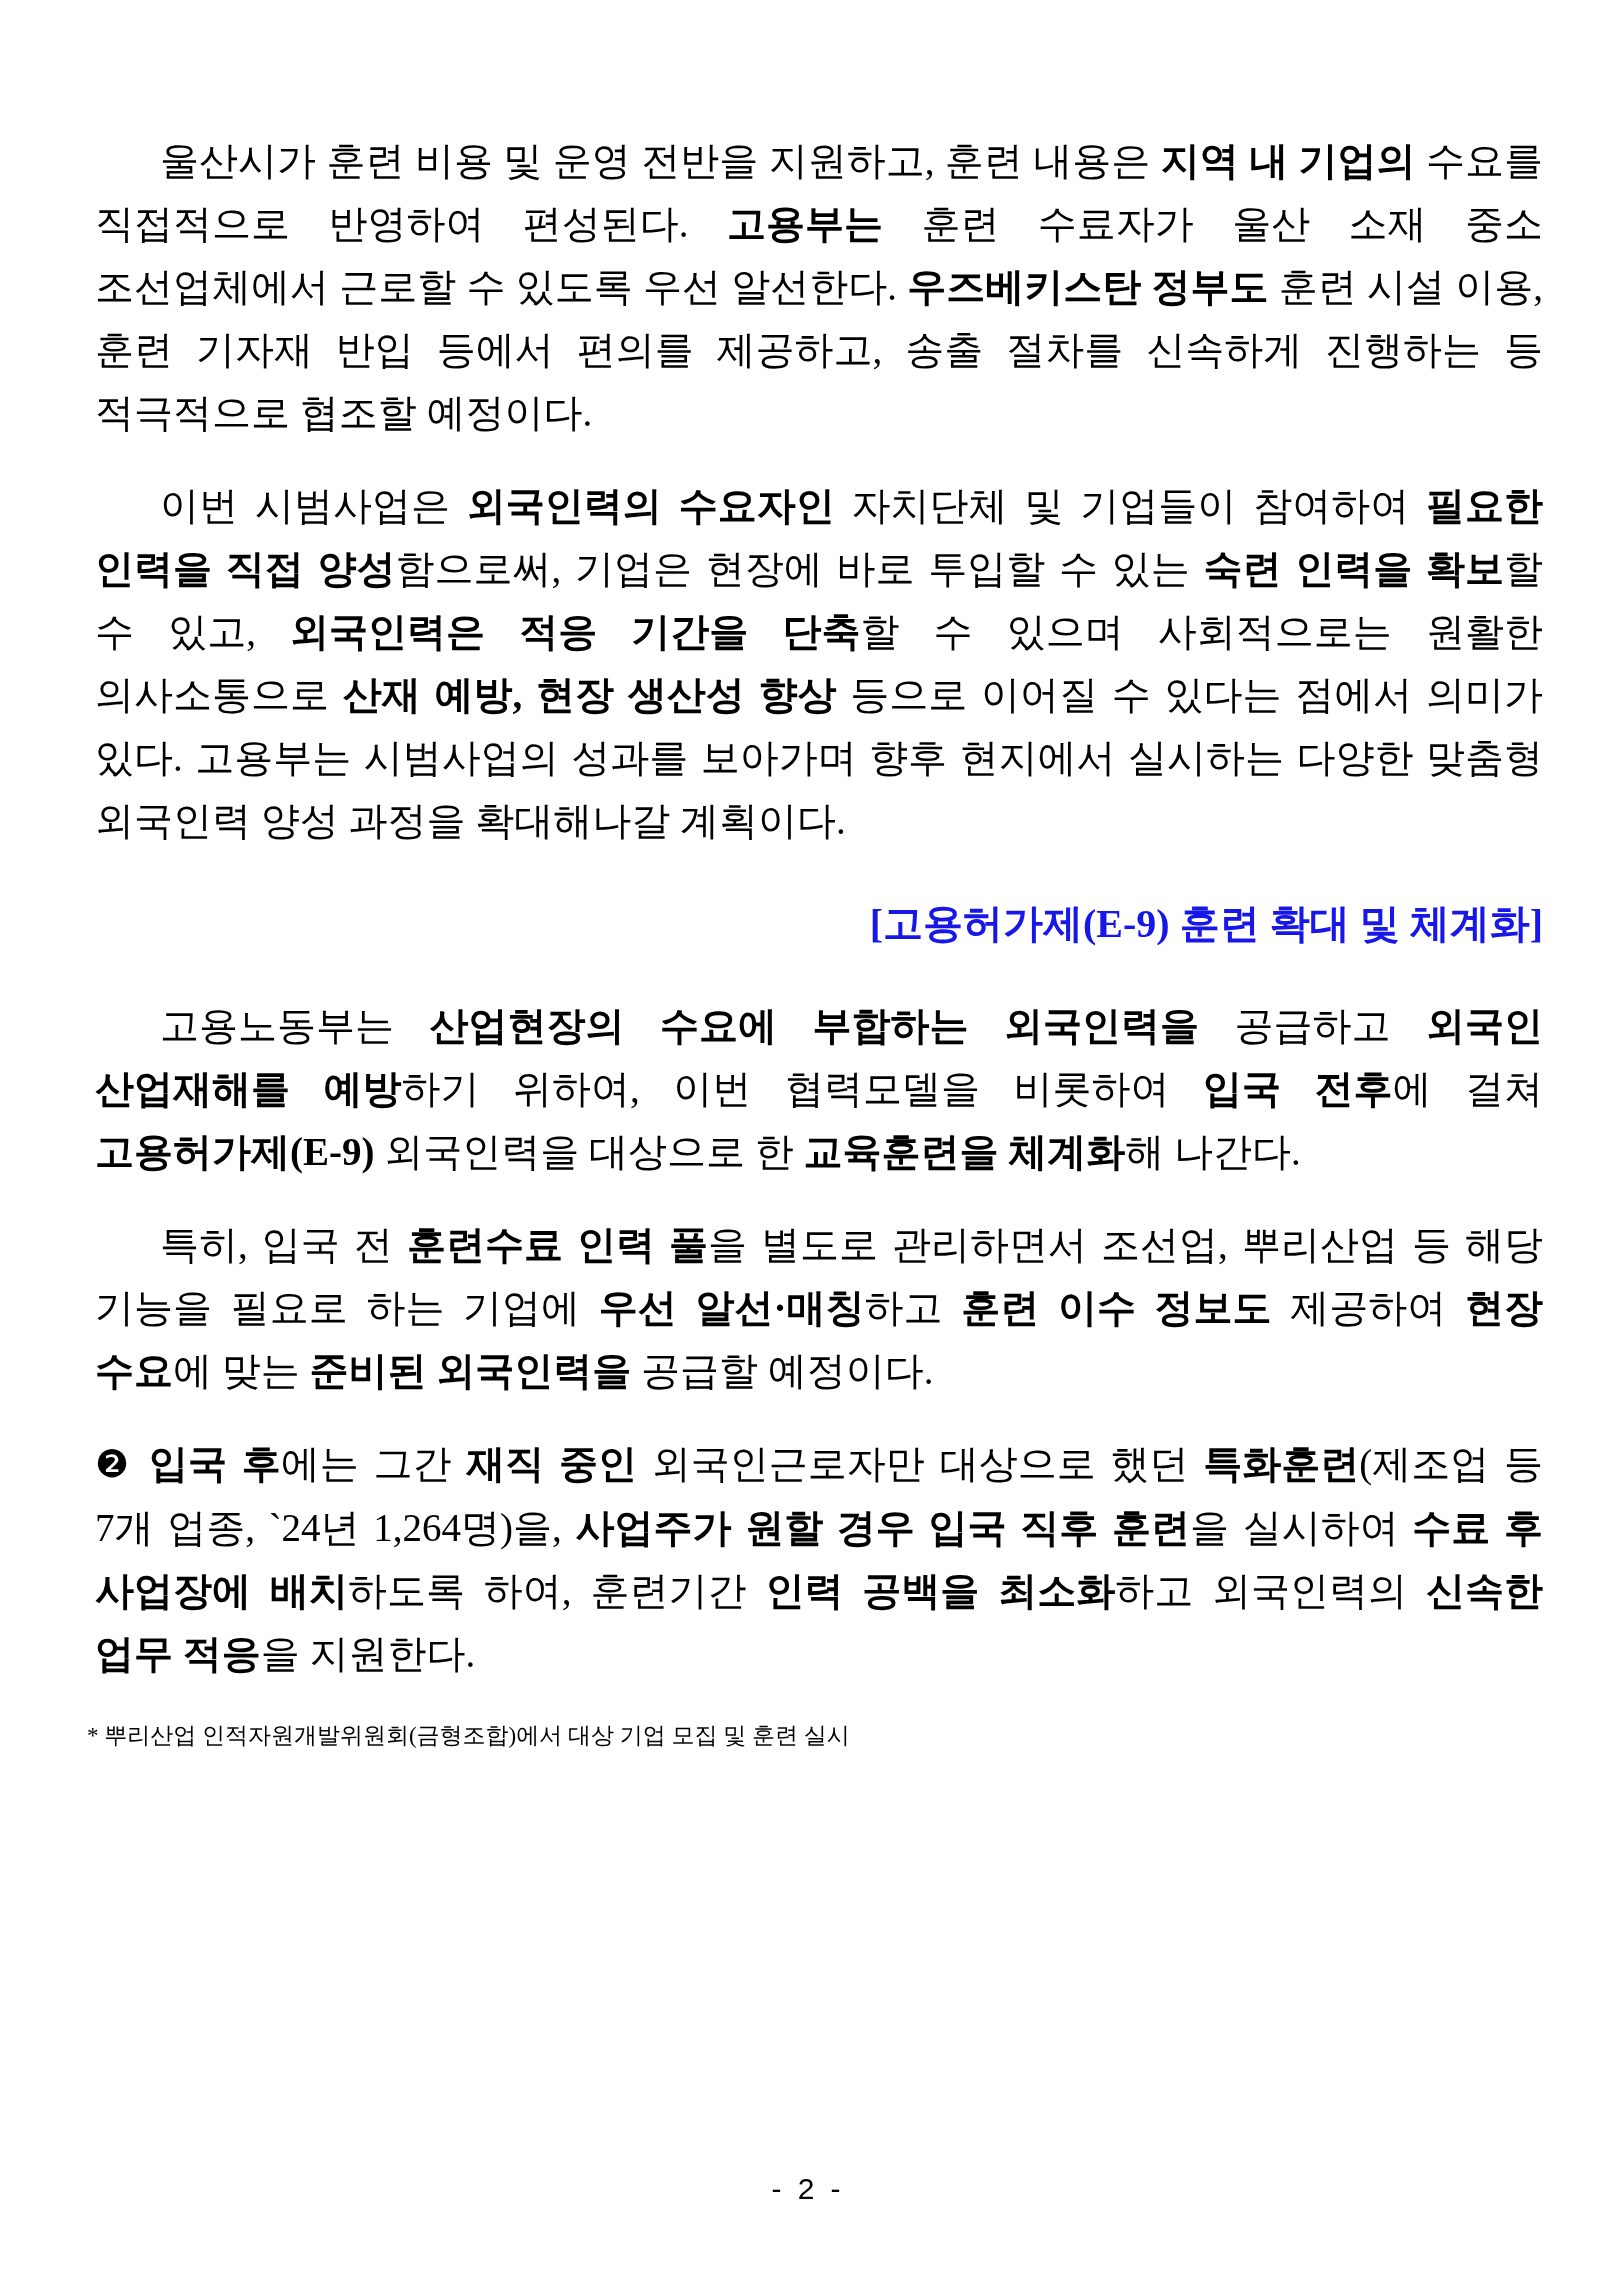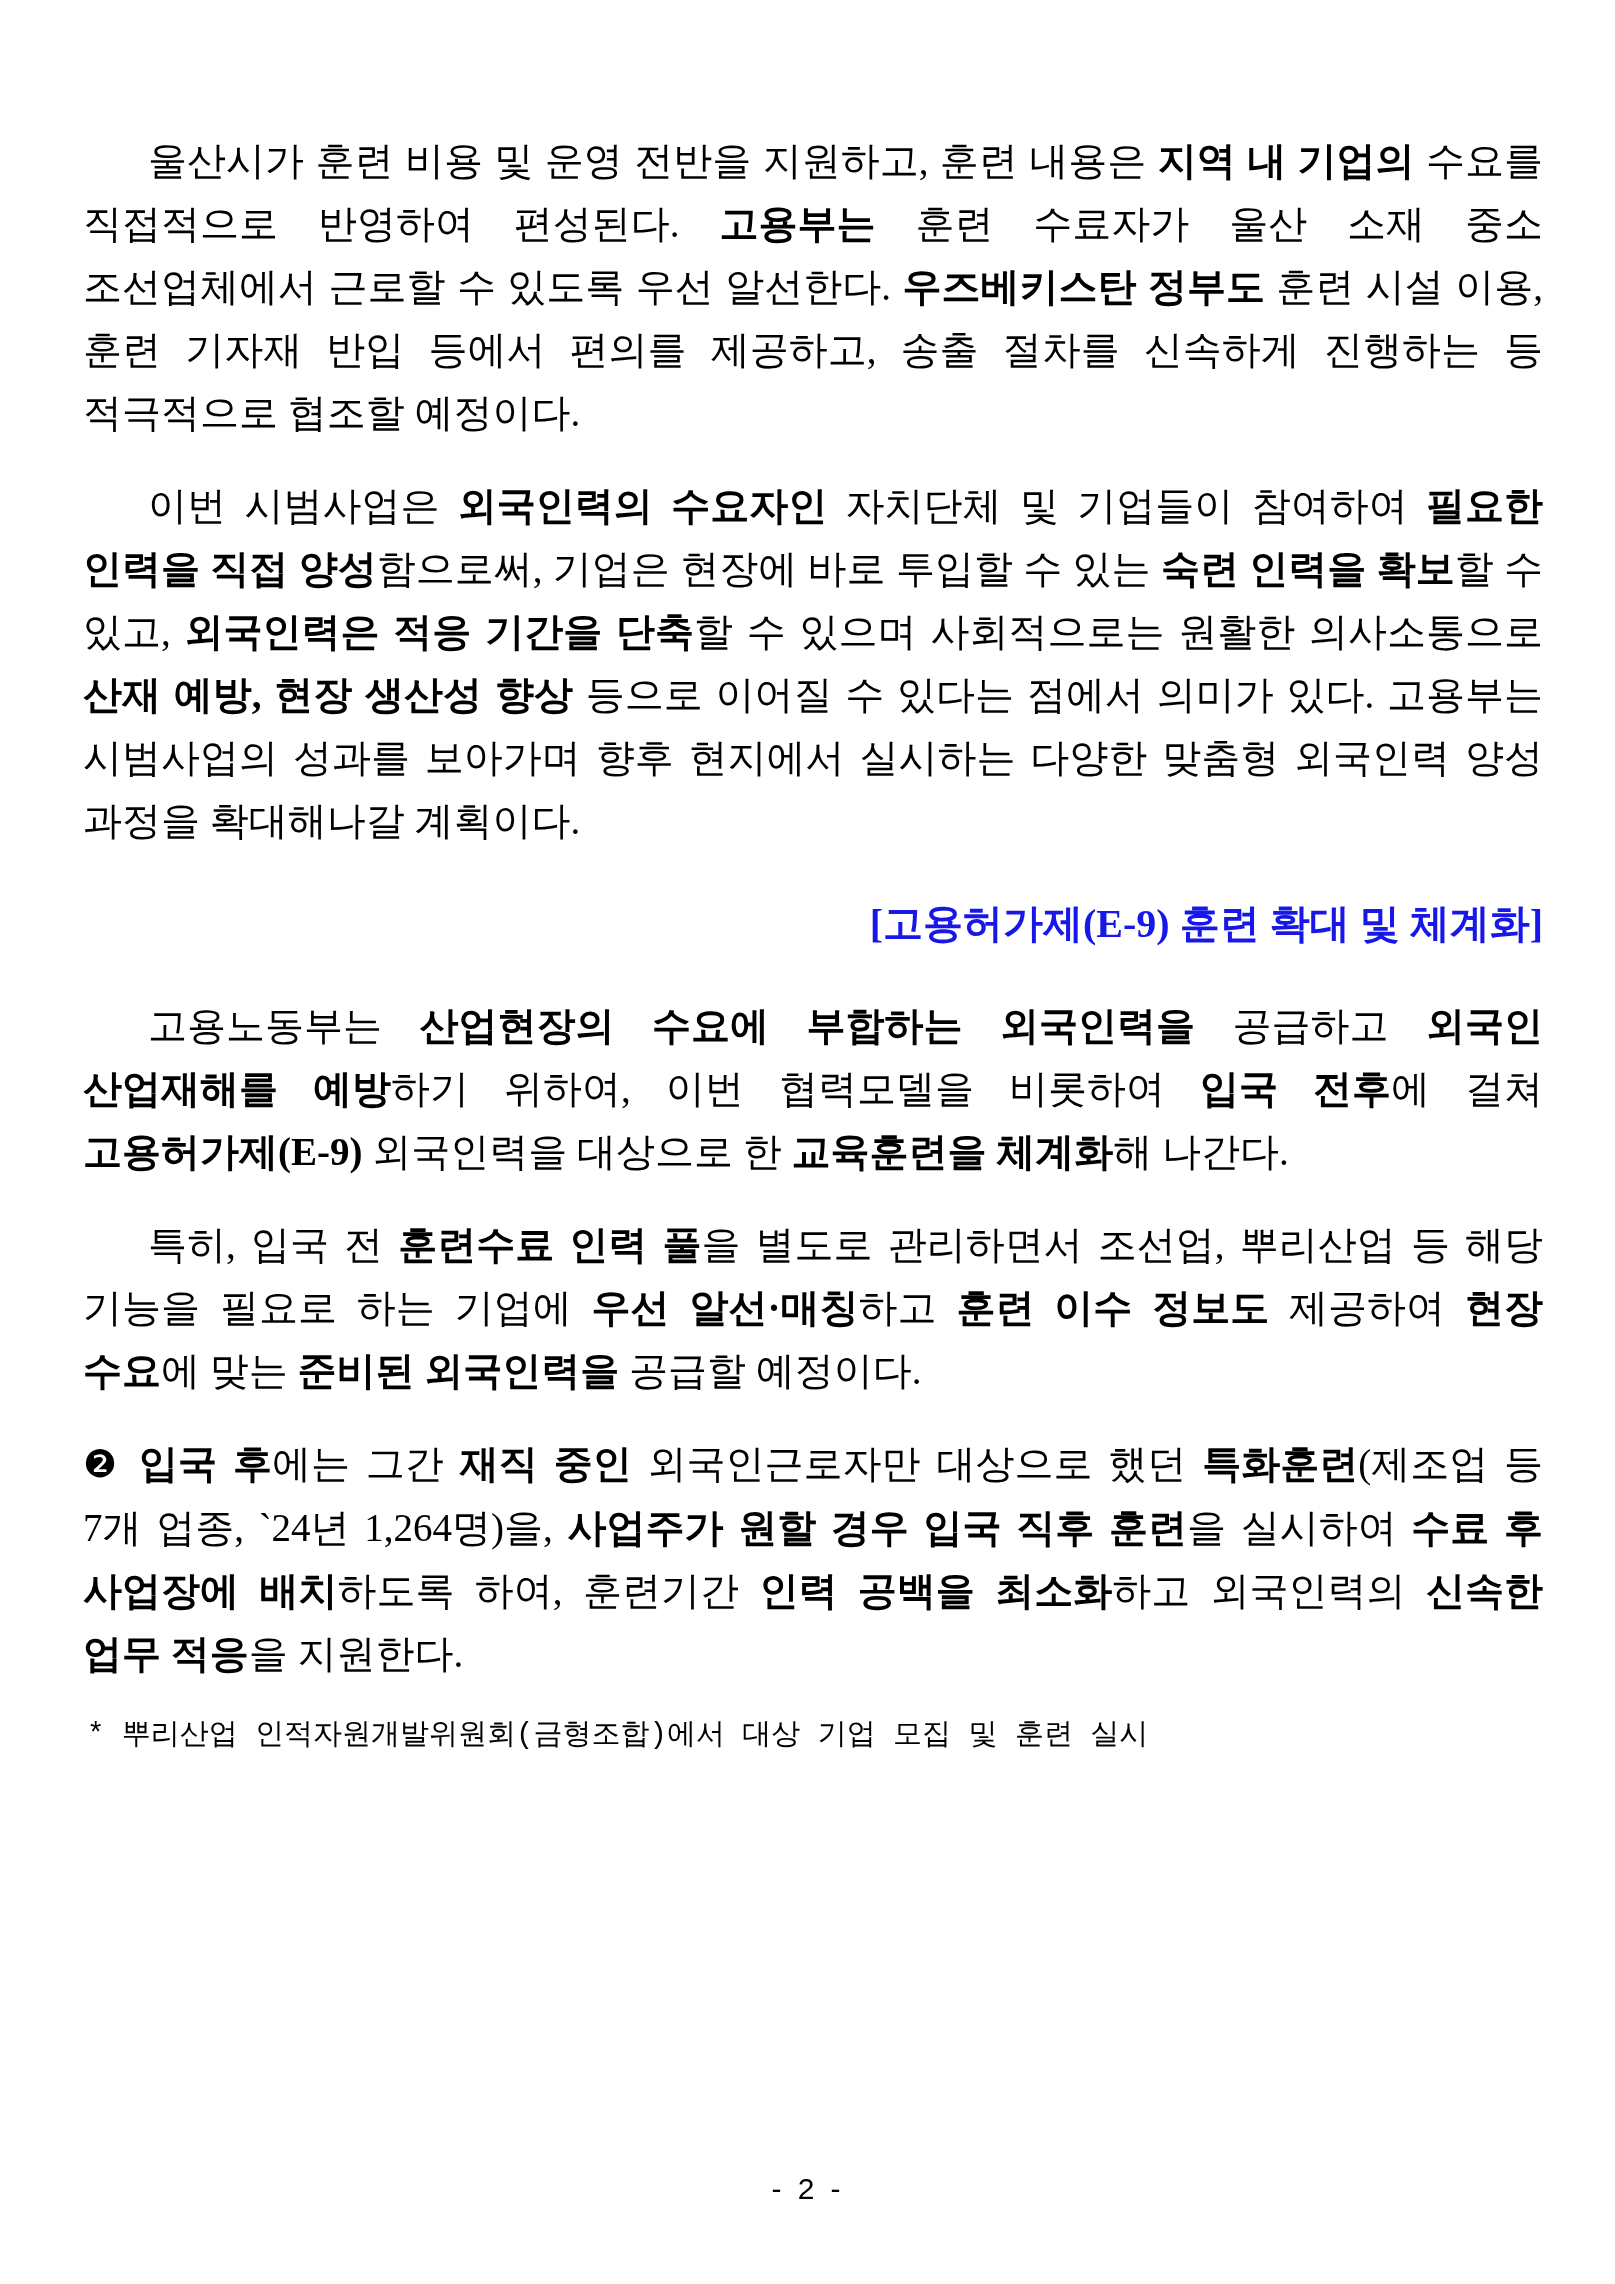--- a/index.html
+++ b/index.html
@@ -11,21 +11,21 @@
     font-family: "Liberation Serif", "DejaVu Serif", serif;
     position: relative;
     overflow: hidden;
   }
   .content {
     padding: 129px 73px 0 83px;
   }
   p.body-p {
     font-size: 39px;
     line-height: 63px;
-    margin: 0 0 30px 0;
+    margin: 0 0 30px 12px;
     text-align: justify;
     text-align-last: left;
     word-break: keep-all;
   }
   p.indent { text-indent: 65px; }
   .r { font-weight: normal; }
   .r.b { font-weight: bold; }
   .bullet {
     font-family: "DejaVu Sans", "Liberation Sans", sans-serif;
     font-size: 38px;
@@ -39,22 +39,22 @@
   h2.section-header {
     font-size: 40px;
     line-height: 65px;
     font-weight: bold;
     color: #1717e8;
     margin: 39px 0 38px 0;
     padding-left: 73px;
     text-align: right;
   }
   .footnote {
-    font-family: Liberation Mono, monospace;
-    font-size: 29px;
+    font-family: Liberation Serif, serif;
+    font-size: 23px;
     line-height: 42px;
     margin-top: 22px;
     padding-left: 3.9px;
     text-align: left;
     word-break: keep-all;
   }
   .page-footer {
     position: absolute;
     left: 0;
     right: 0;

